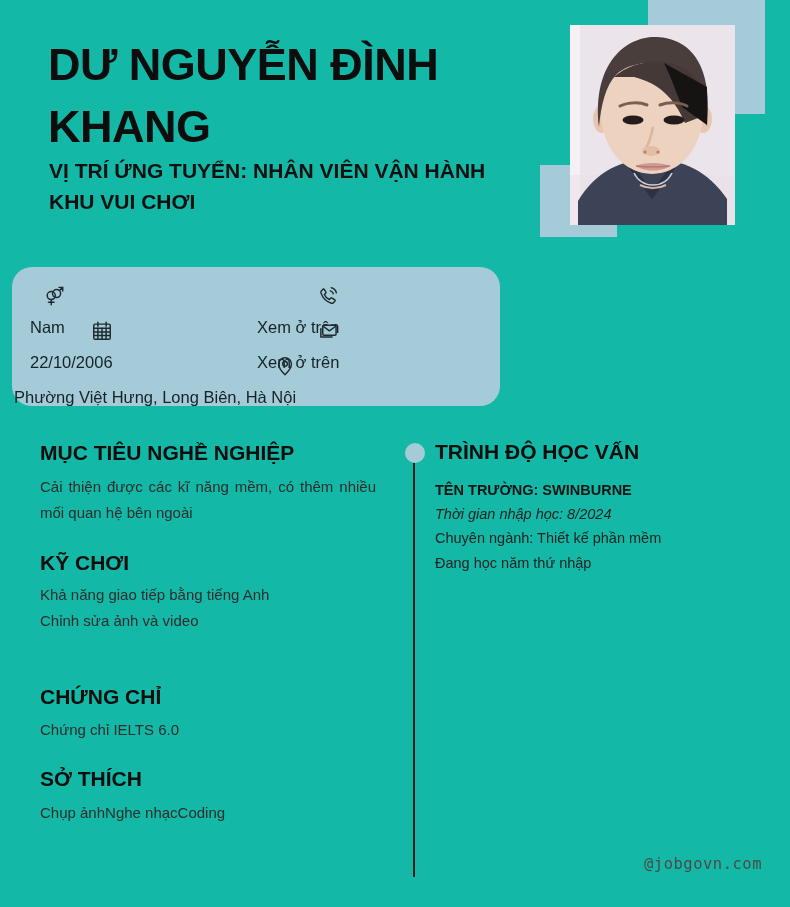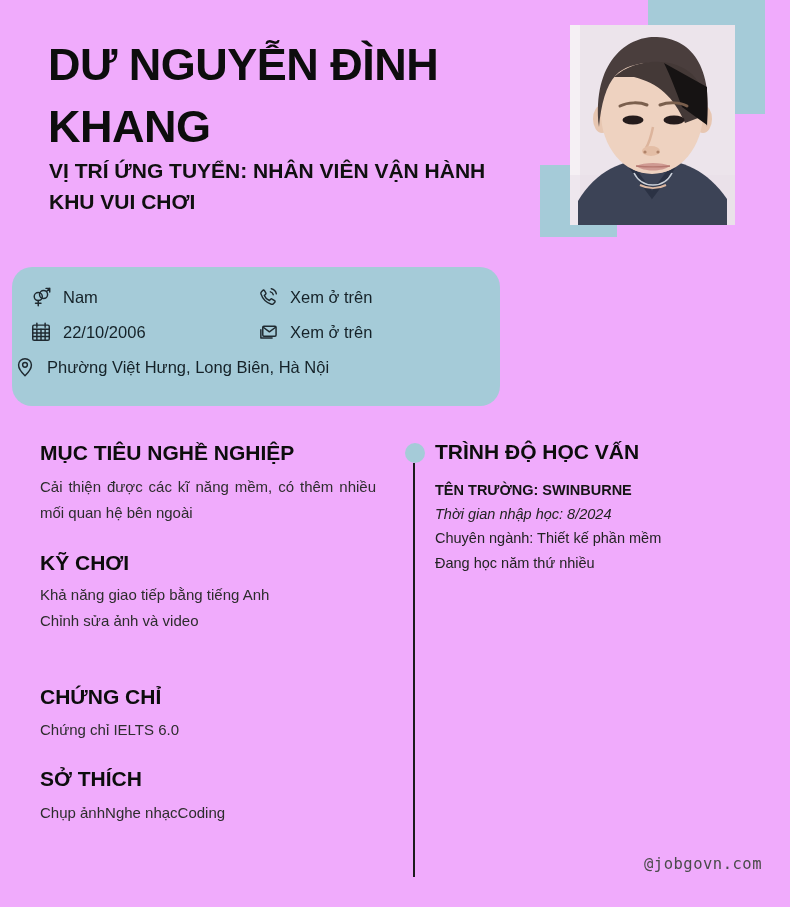--- a/index.html
+++ b/index.html
@@ -3,21 +3,21 @@
 <meta charset="utf-8">
 <style>
   * { margin: 0; padding: 0; box-sizing: border-box; }
   html, body { background: #ffffff; }
   body { font-family: "Liberation Sans", sans-serif; color: #1a1a1a; }
   .page {
     position: relative;
     width: 790px;
     height: 907px;
     margin: 0 auto;
-    background: #f0abfc;
+    background: #14b8a6;
     overflow: hidden;
   }
   .abs { position: absolute; }
 
   
   .name {
     left: 48px; top: 34px; width: 440px;
     font-size: 45px; font-weight: 700; line-height: 62px;
     color: #0d0d0d; letter-spacing: -0.5px;
   }
@@ -36,22 +36,22 @@
     overflow: hidden; background: #ece4eb;
   }
   .photo svg { display: block; filter: blur(0.4px); }
 
   
   .contact-box {
     left: 12px; top: 267px; width: 488px; height: 139px;
     background: #a5cbd8; border-radius: 20px;
   }
   .contact-item {
-    display: flex; align-items: center; gap: 11px;
-    font-size: 16.5px; color: #152228; height: 24px;
+    display: flex; align-items: flex-end; gap: 11px;
+    font-size: 16.5px; color: #152228; height: 24px; flex-direction: column;
   }
   .contact-item svg { flex: 0 0 auto; }
 
   
   .h2 {
     font-size: 21px; font-weight: 700; color: #0d0d0d;
     line-height: 26px; white-space: nowrap;
   }
   .body-text { font-size: 15px; color: #2d2d2d; line-height: 26px; }
   .justify { text-align: justify; }
@@ -192,17 +192,17 @@
     <div>Chụp ảnhNghe nhạcCoding</div>
   </div>
 
   <div class="abs divider-dot"></div>
   <div class="abs divider-line"></div>
 
   <div class="abs h2" style="left:435px; top:439px;">TRÌNH ĐỘ HỌC VẤN</div>
   <div class="abs edu-school" style="left:435px; top:478px;">TÊN TRƯỜNG: SWINBURNE</div>
   <div class="abs edu-line italic" style="left:435px; top:502px;text-align:center;">Thời gian nhập học: 8/2024</div>
   <div class="abs edu-line" style="left:435px; top:526px;">Chuyên ngành: Thiết kế phần mềm</div>
-  <div class="abs edu-line" style="left:435px; top:551px;">Đang học năm thứ nhiều</div>
+  <div class="abs edu-line" style="left:435px; top:551px;">Đang học năm thứ nhập</div>
 
   <div class="abs watermark">@jobgovn.com</div>
 
 </div>
 
 </body></html>

